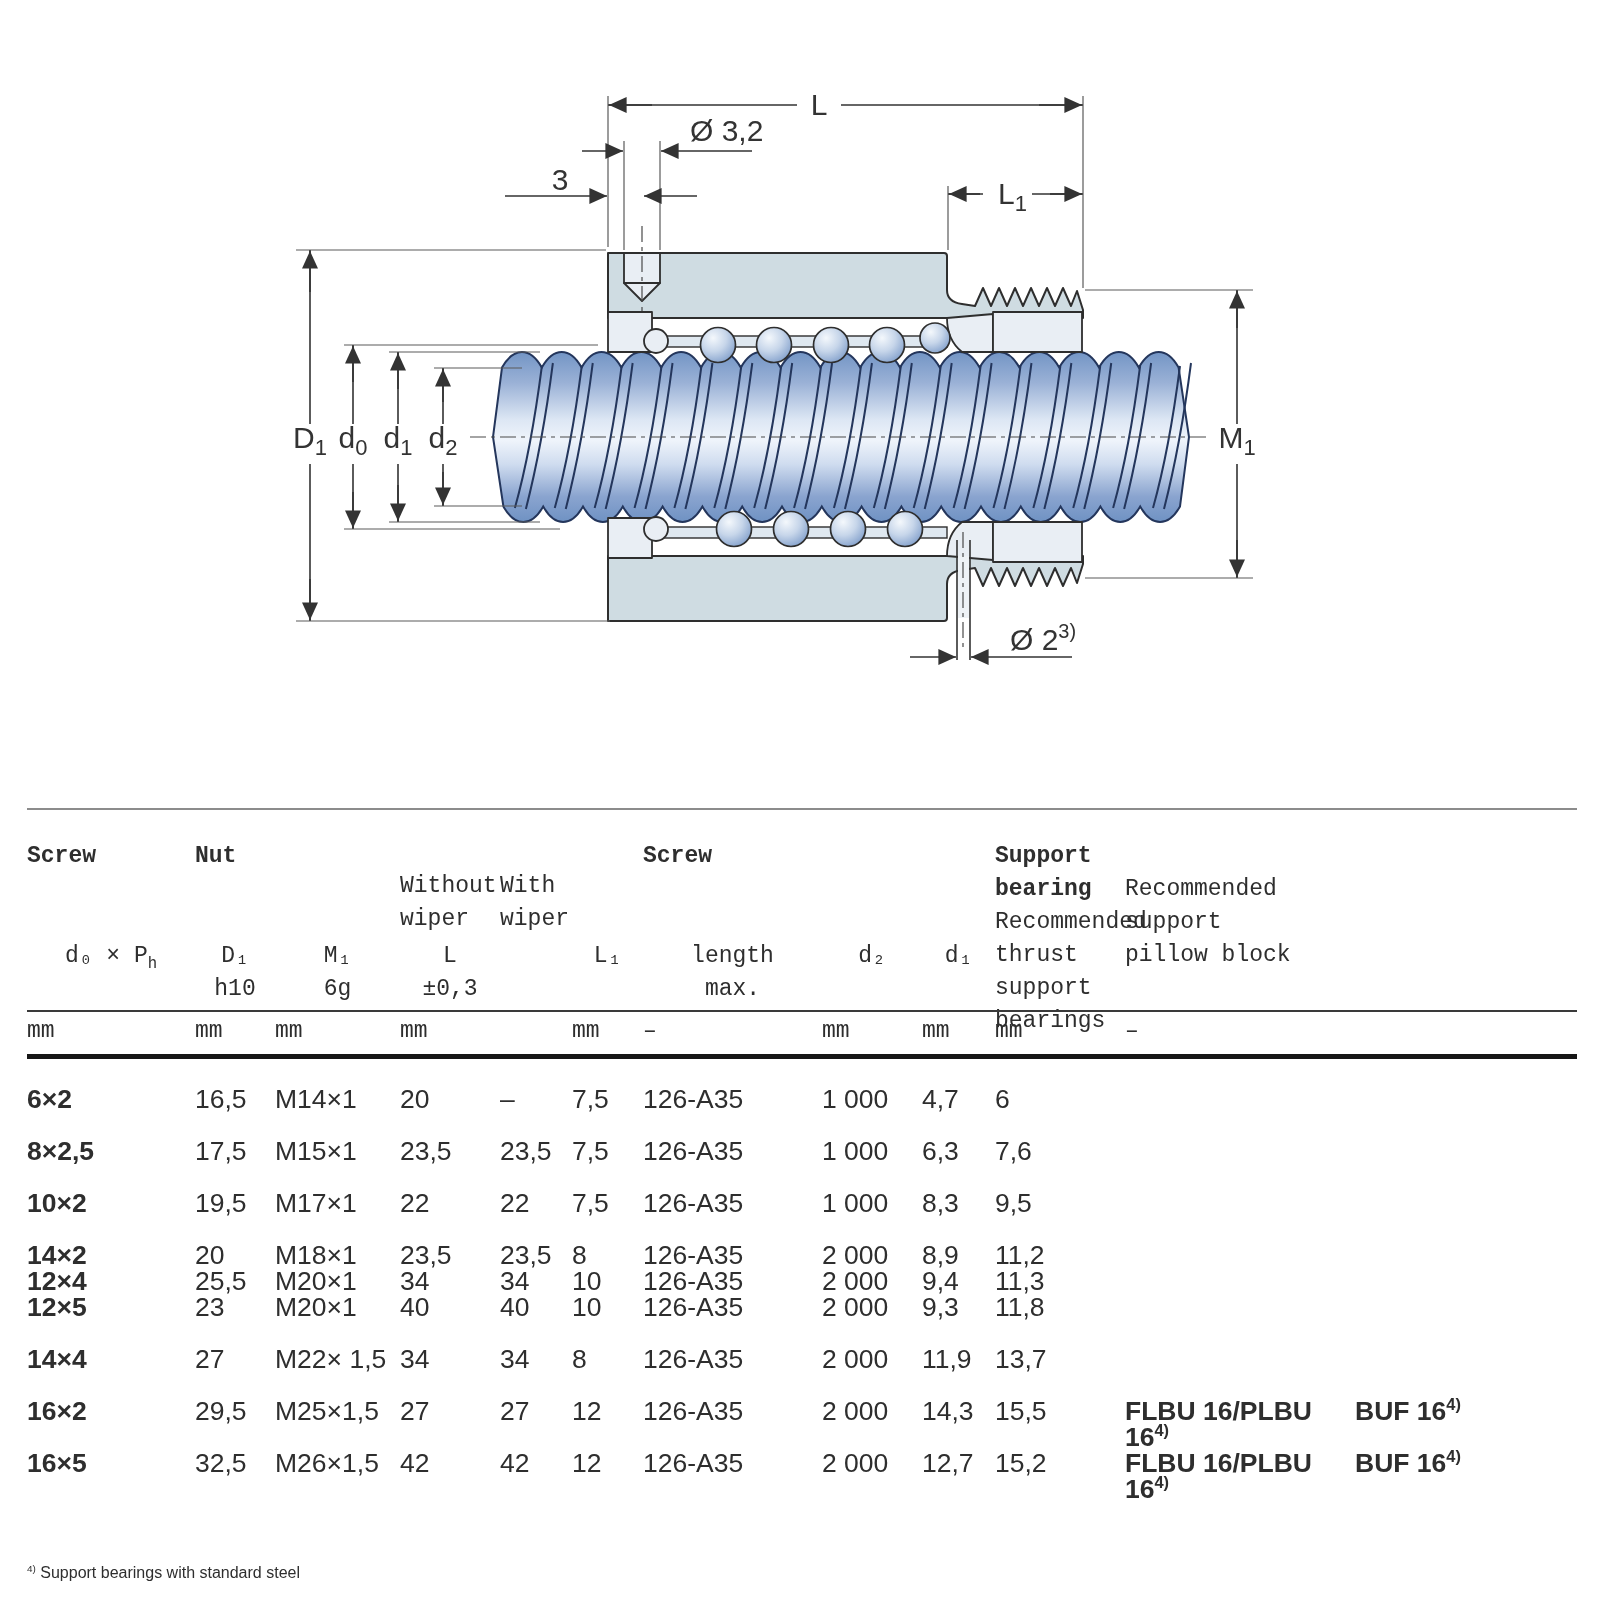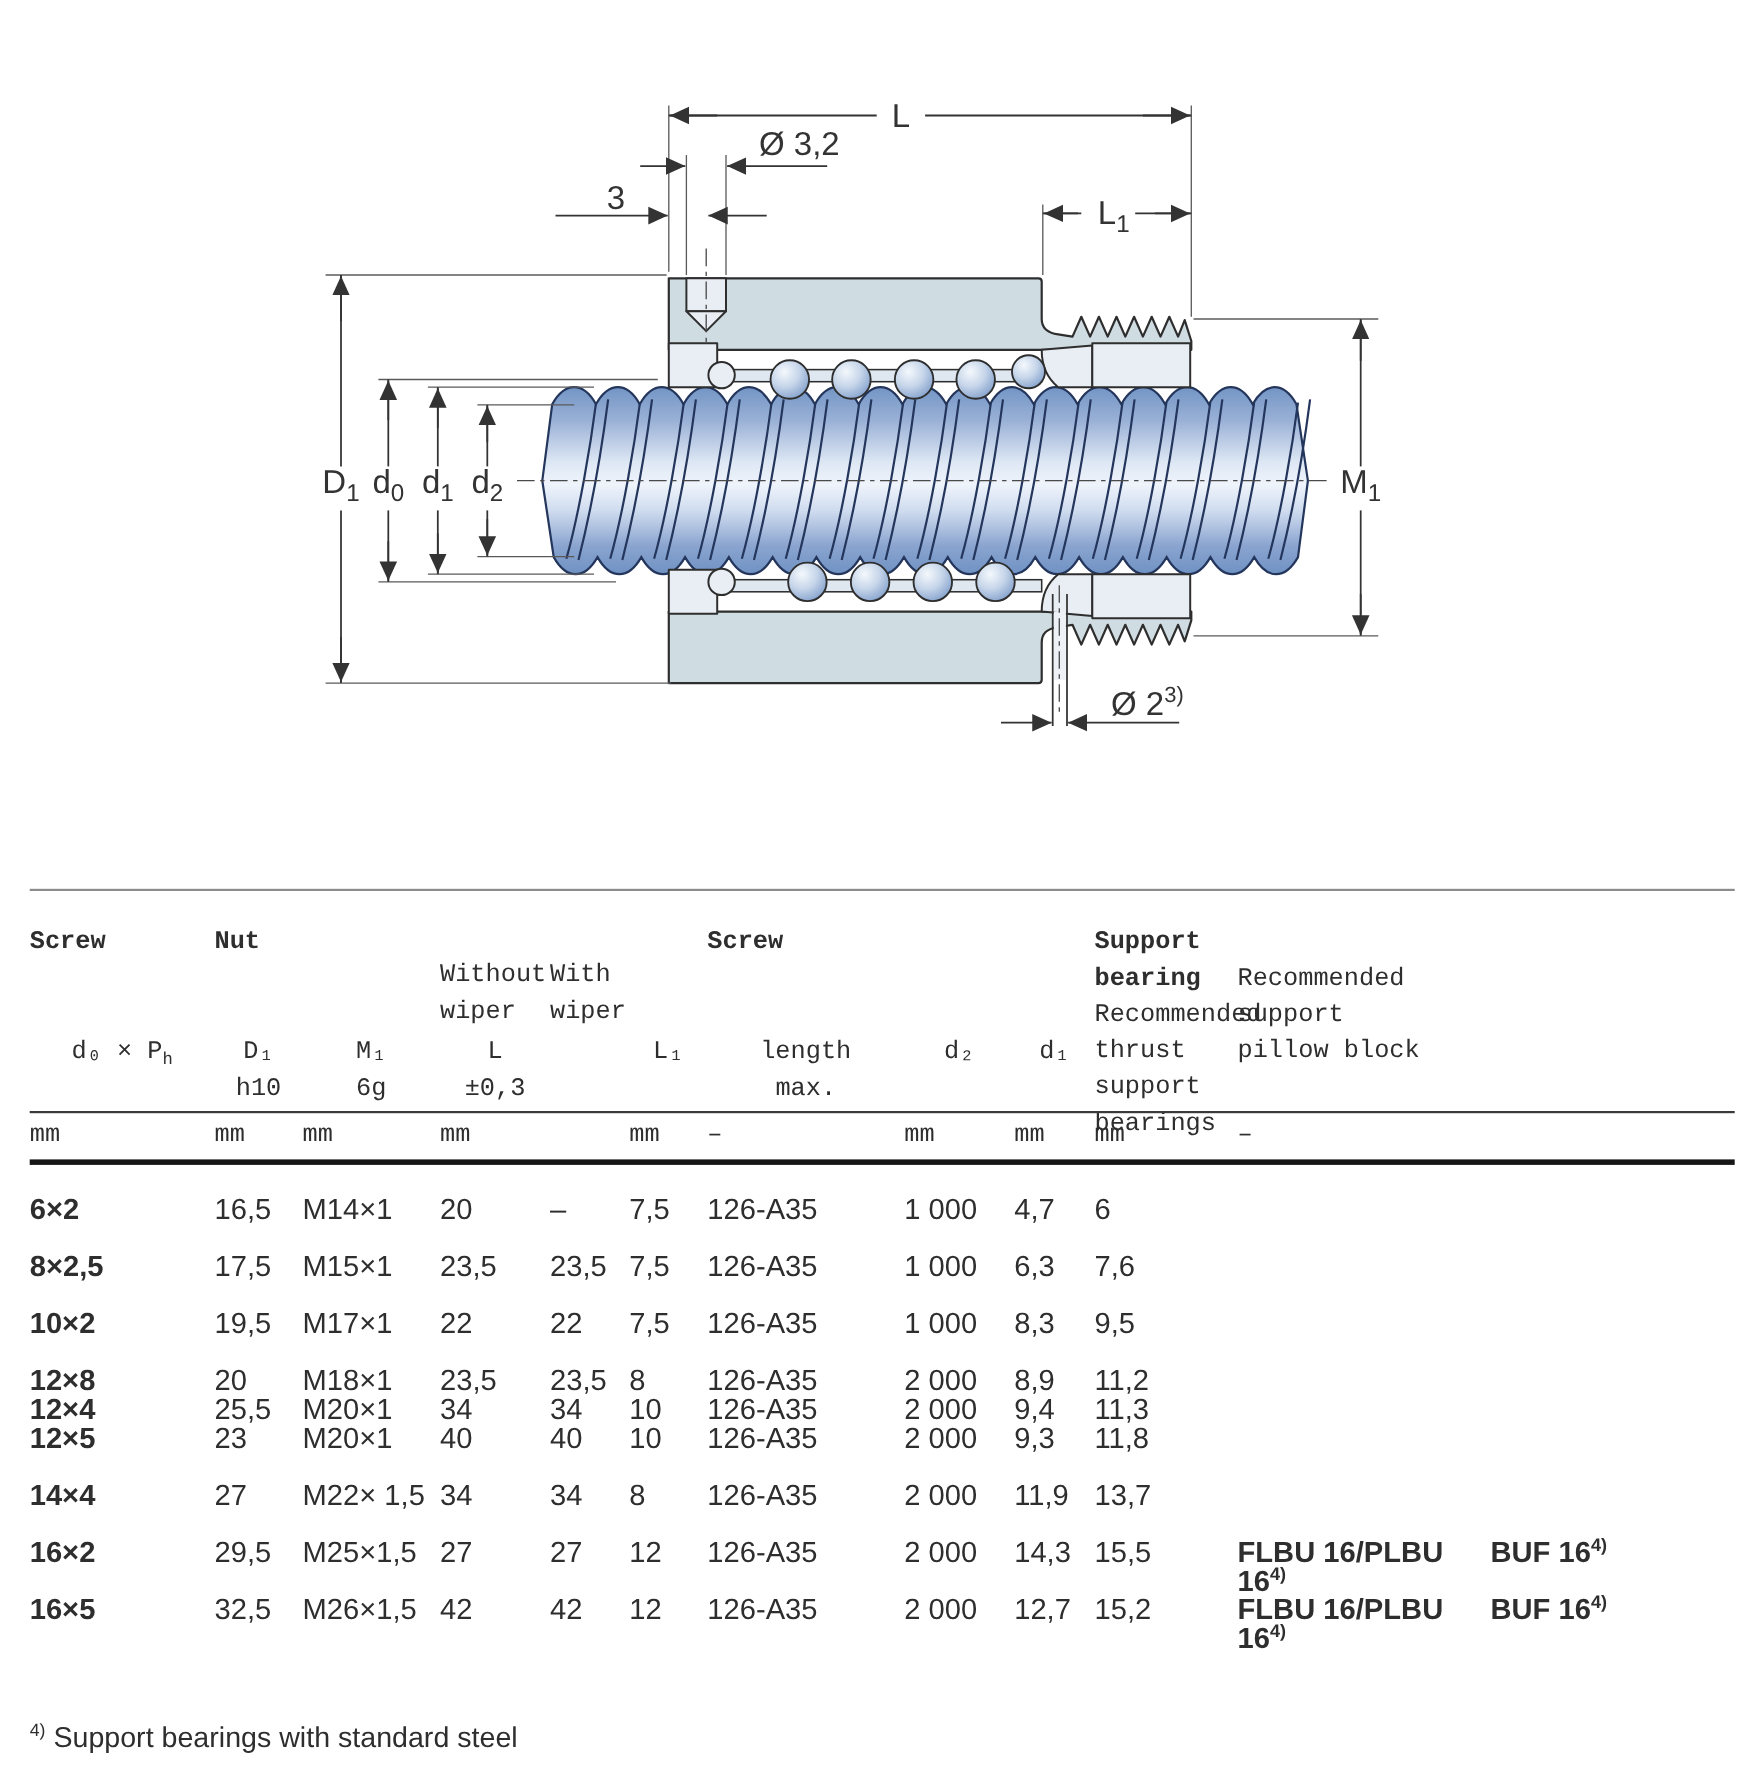--- a/index.html
+++ b/index.html
@@ -25,21 +25,21 @@
   .w170{max-width:172px;}
   sub{font-size:68%;}
   sup{font-size:62%;vertical-align:super;line-height:0;}
   
   #tbody{position:absolute;left:27px;top:1086px;width:1550px;}
   .rgroup{margin-bottom:26px;}
   .trow{line-height:26px;font-size:26.5px;}
   .tcell.c0{font-weight:bold;}
   .tcell.c10,.tcell.c11{font-weight:bold;}
   
-  #footnote{position:absolute;left:27px;top:1564px;font-size:26px;}
+  #footnote{position:absolute;left:27px;top:1564px;font-size:16px;}
   
   #diagram{position:absolute;left:0;top:0;}
   .ext{stroke:#5a5a5a;stroke-width:1.2;fill:none;}
   .dim{stroke:#333;stroke-width:1.6;fill:none;}
   .cl{stroke:#4a4a4a;stroke-width:1.2;fill:none;stroke-dasharray:16 5 4 5;}
   .outl{stroke:#2e2e2e;stroke-width:2;fill:#cfdce2;stroke-linejoin:round;}
   .inner{stroke:#2e2e2e;stroke-width:1.8;fill:#e9eef4;stroke-linejoin:round;}
   .strip{stroke:#2e2e2e;stroke-width:1.4;fill:#dfe8f0;}
   .ball{stroke:#2e2e2e;stroke-width:1.7;}
   .thread{stroke:#24365c;stroke-width:2;fill:none;}
@@ -352,21 +352,21 @@
           <div class="tcell c6">126-A35</div>
           <div class="tcell c7">1&nbsp;000</div>
           <div class="tcell c8">8,3</div>
           <div class="tcell c9">9,5</div>
           <div class="tcell c10"></div>
           <div class="tcell c11"></div>
         </div>
       </div>
       <div class="rgroup">
         <div class="trow grid12">
-          <div class="tcell c0">12×8</div>
+          <div class="tcell c0">14×2</div>
           <div class="tcell c1">20</div>
           <div class="tcell c2">M18×1</div>
           <div class="tcell c3">23,5</div>
           <div class="tcell c4">23,5</div>
           <div class="tcell c5">8</div>
           <div class="tcell c6">126-A35</div>
           <div class="tcell c7">2&nbsp;000</div>
           <div class="tcell c8">8,9</div>
           <div class="tcell c9">11,2</div>
           <div class="tcell c10"></div>

